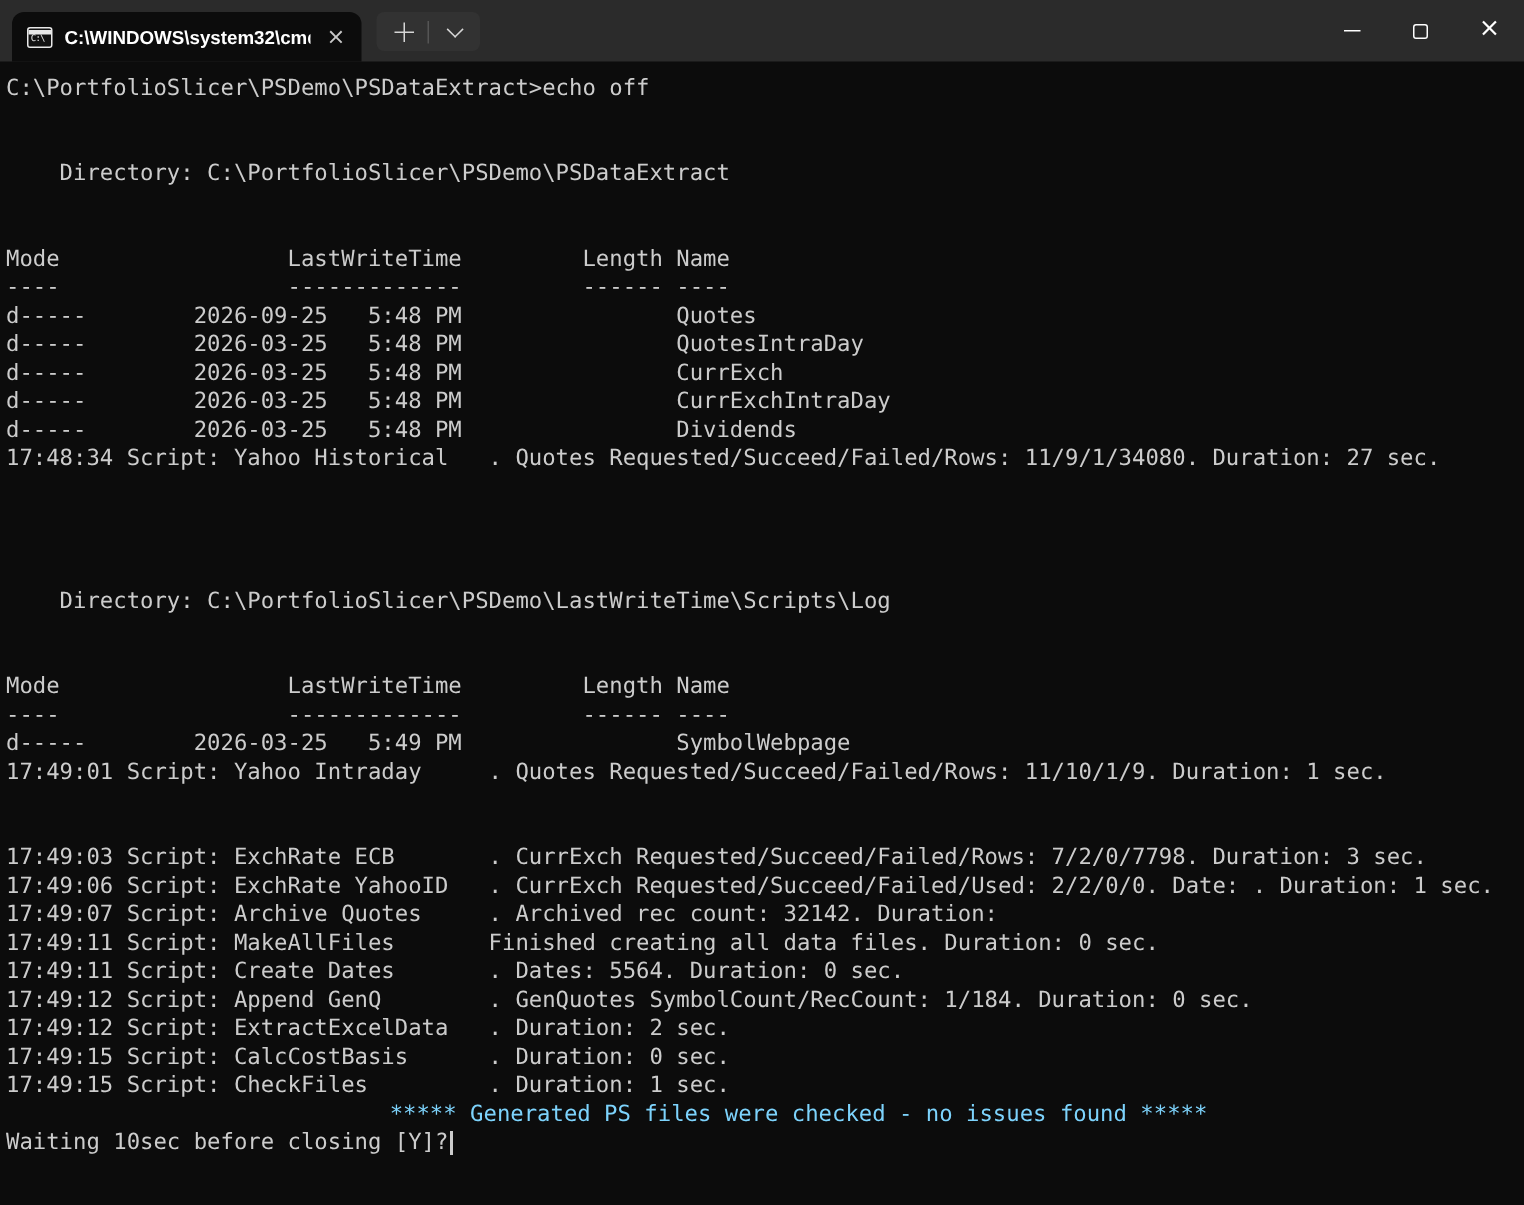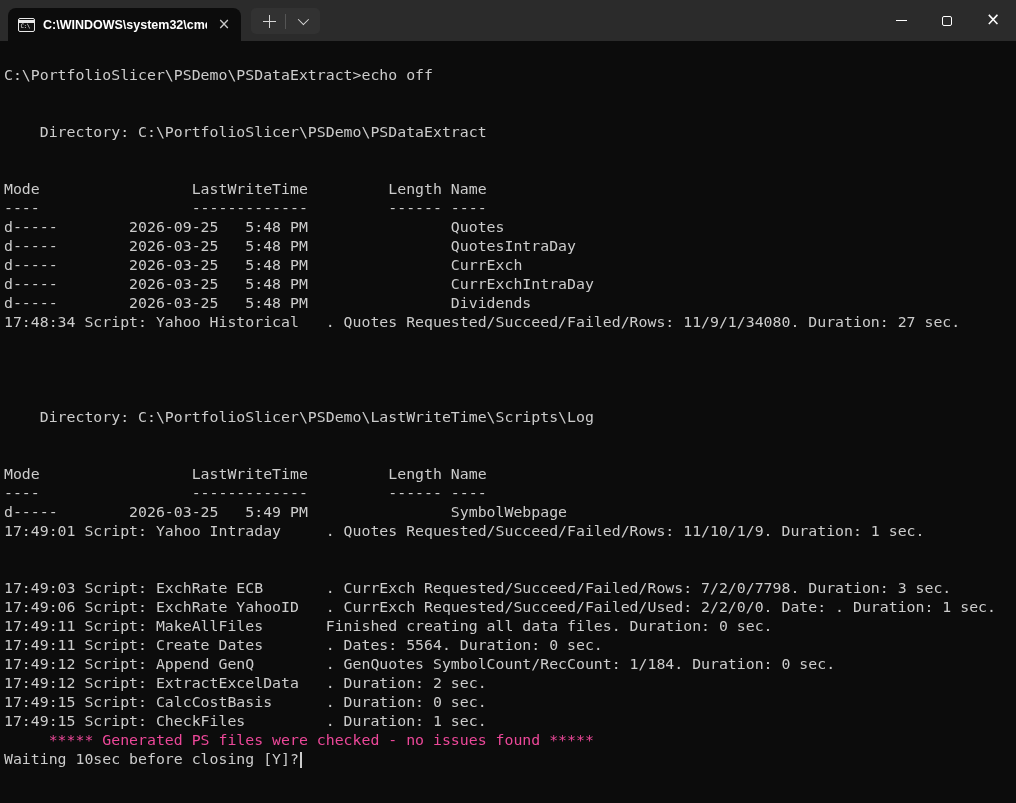--- a/index.html
+++ b/index.html
@@ -61,28 +61,28 @@
   .caption-btn { width: 46px; display: flex; align-items: center; justify-content: center; }
   .min-glyph { width: 11px; height: 1.2px; background: #ffffff; }
   .max-glyph { width: 10px; height: 10px; border: 1.2px solid #ffffff; border-radius: 2px; }
   .close-glyph {
     color: #ffffff; font-size: 17px; line-height: 1; font-weight: normal;
     font-family: "DejaVu Sans", sans-serif; margin-top: -2px;
   }
 
   
   .terminal {
-    flex: 1 1 auto; background: #0c0c0c; padding: 25px 0 0 4px; overflow: hidden;
+    flex: 1 1 auto; background: #0c0c0c; padding: 8px 0 0 4px; overflow: hidden;
   }
   .terminal .line {
     font-family: "DejaVu Sans Mono", "Liberation Mono", monospace;
     font-size: 14.85px; line-height: 19px; min-height: 19px;
     color: #cccccc; white-space: pre;
   }
-  .terminal .line.green { color: #ec4899; }
+  .terminal .line.green { color: #7dd3fc; text-align: center; }
   .cursor {
     display: inline-block; width: 2px; height: 16px; background: #cccccc;
     vertical-align: text-bottom; margin-left: 1px;
   }
 </style>
 </head>
 <body>
 
 <div class="window">
 
@@ -142,20 +142,21 @@
         <div class="line"></div>
         <div class="line"></div>
         <div class="line">Mode                 LastWriteTime         Length Name</div>
         <div class="line">----                 -------------         ------ ----</div>
         <div class="line">d-----        2026-03-25   5:49 PM                SymbolWebpage</div>
         <div class="line">17:49:01 Script: Yahoo Intraday     . Quotes Requested/Succeed/Failed/Rows: 11/10/1/9. Duration: 1 sec.</div>
         <div class="line"></div>
         <div class="line"></div>
         <div class="line">17:49:03 Script: ExchRate ECB       . CurrExch Requested/Succeed/Failed/Rows: 7/2/0/7798. Duration: 3 sec.</div>
         <div class="line">17:49:06 Script: ExchRate YahooID   . CurrExch Requested/Succeed/Failed/Used: 2/2/0/0. Date: . Duration: 1 sec.</div>
+        <div class="line">17:49:07 Script: Archive Quotes     . Archived rec count: 32142. Duration:</div>
         <div class="line">17:49:11 Script: MakeAllFiles       Finished creating all data files. Duration: 0 sec.</div>
         <div class="line">17:49:11 Script: Create Dates       . Dates: 5564. Duration: 0 sec.</div>
         <div class="line">17:49:12 Script: Append GenQ        . GenQuotes SymbolCount/RecCount: 1/184. Duration: 0 sec.</div>
         <div class="line">17:49:12 Script: ExtractExcelData   . Duration: 2 sec.</div>
         <div class="line">17:49:15 Script: CalcCostBasis      . Duration: 0 sec.</div>
         <div class="line">17:49:15 Script: CheckFiles         . Duration: 1 sec.</div>
         <div class="line green">     ***** Generated PS files were checked - no issues found *****</div>
         <div class="line">Waiting 10sec before closing [Y]?<span class="cursor"></span></div>
       </div>
   </div>

